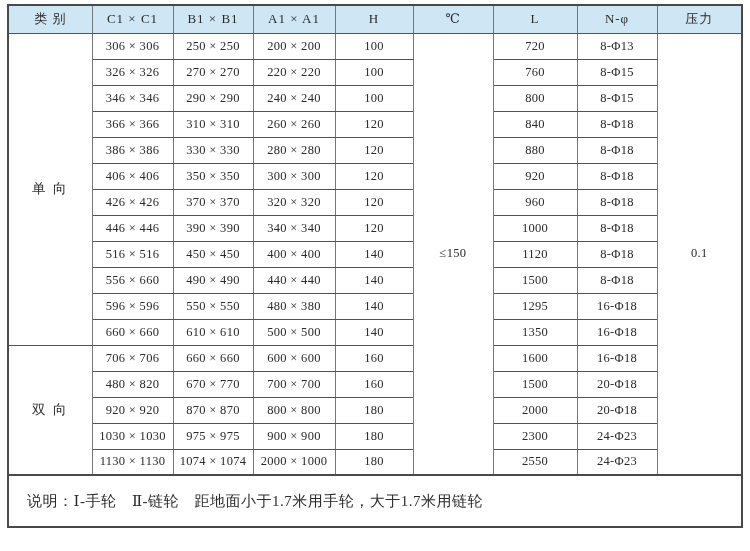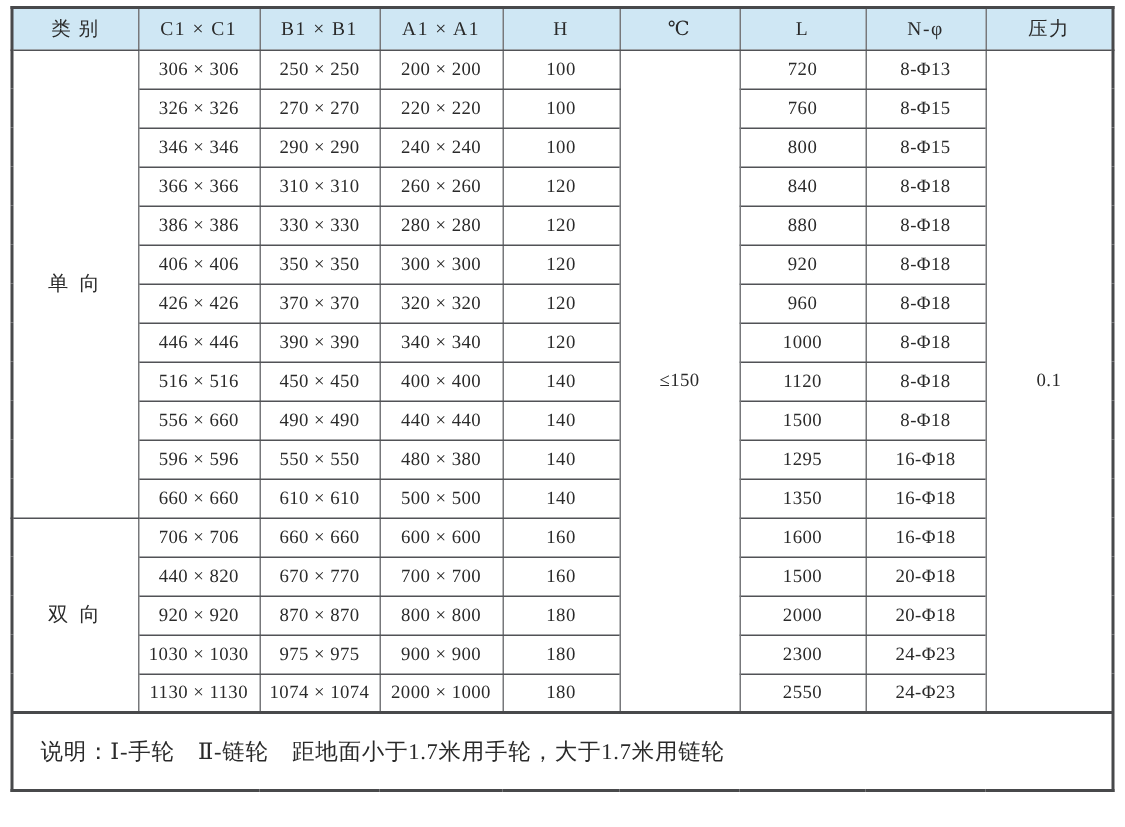--- a/index.html
+++ b/index.html
@@ -200,21 +200,21 @@
         <tr>
           <td class="cell-category" rowspan="5">双 向</td>
           <td>706 × 706</td>
           <td>660 × 660</td>
           <td>600 × 600</td>
           <td>160</td>
           <td>1600</td>
           <td>16-Φ18</td>
         </tr>
         <tr>
-          <td>440 × 820</td>
+          <td>480 × 820</td>
           <td>670 × 770</td>
           <td>700 × 700</td>
           <td>160</td>
           <td>1500</td>
           <td>20-Φ18</td>
         </tr>
         <tr>
           <td>920 × 920</td>
           <td>870 × 870</td>
           <td>800 × 800</td>

